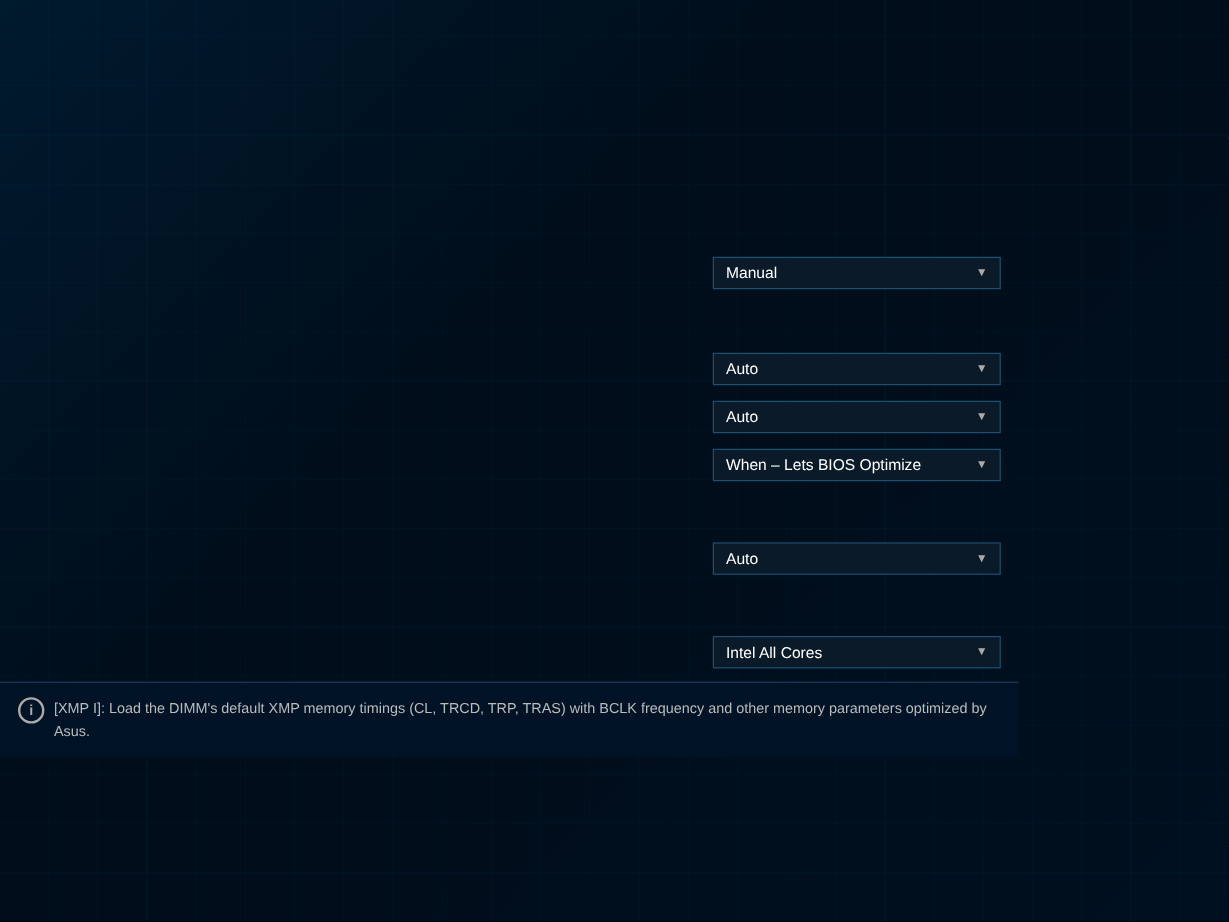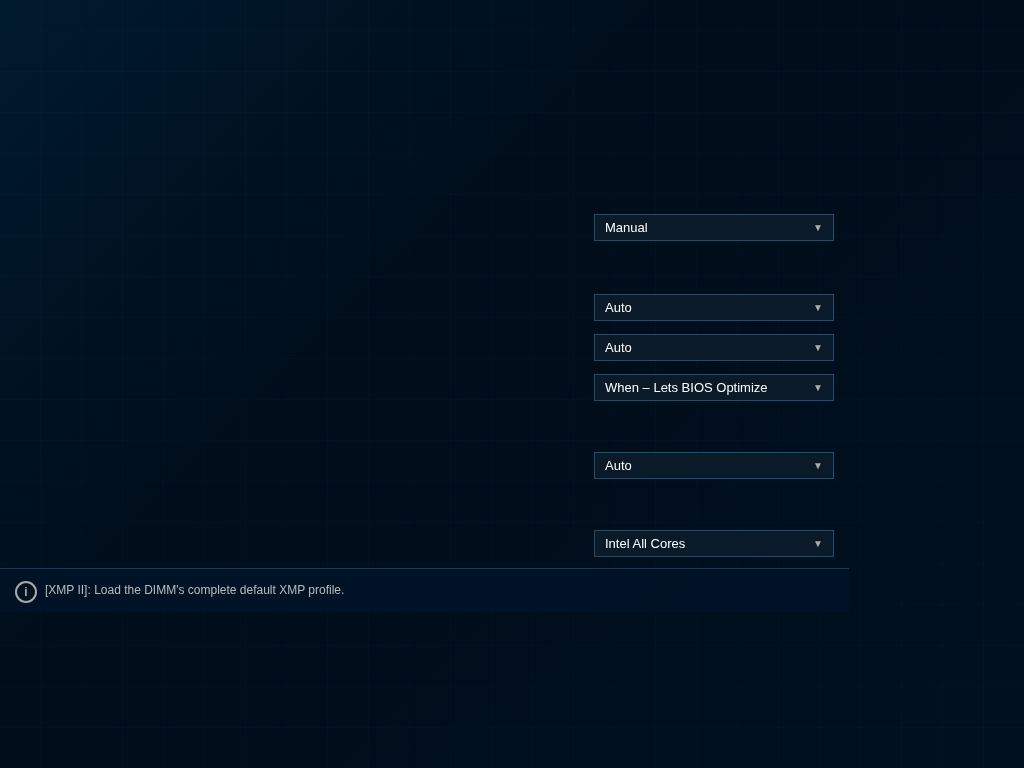--- a/index.html
+++ b/index.html
@@ -505,21 +505,21 @@
             <span>Intel All Cores</span>
             <span class="dropdown-arrow">▼</span>
           </div>
         </div>
 
       </div>
 
       <div class="info-box">
         <div class="info-icon">i</div>
         <div class="info-text">
-          <div>[XMP II]:  Load the DIMM's complete default XMP profile.</div>
+          <div>[XMP I]:  Load the DIMM's default XMP memory timings (CL, TRCD, TRP, TRAS) with BCLK frequency and other memory parameters optimized by Asus.</div>
         </div>
       </div>
 
     </div>
 
     <div class="hw-monitor">
       <div class="hw-title">
         <span class="hw-monitor-icon">▣</span>
         <span class="hw-title-text">Hardware Monitor</span>
       </div>

